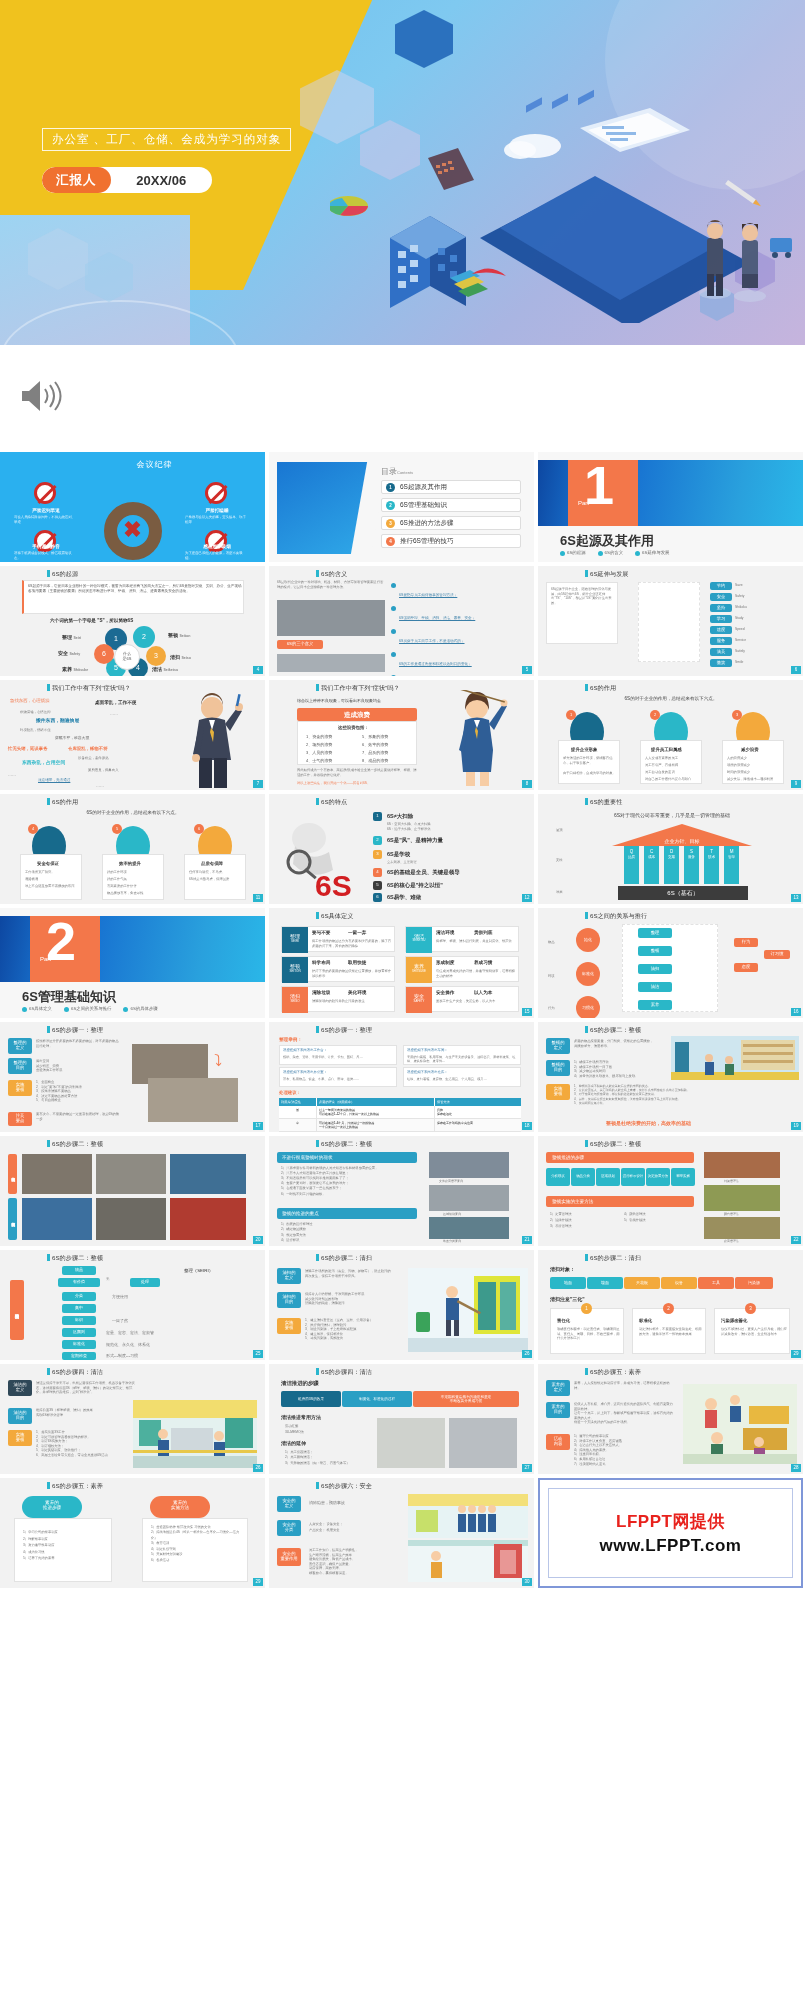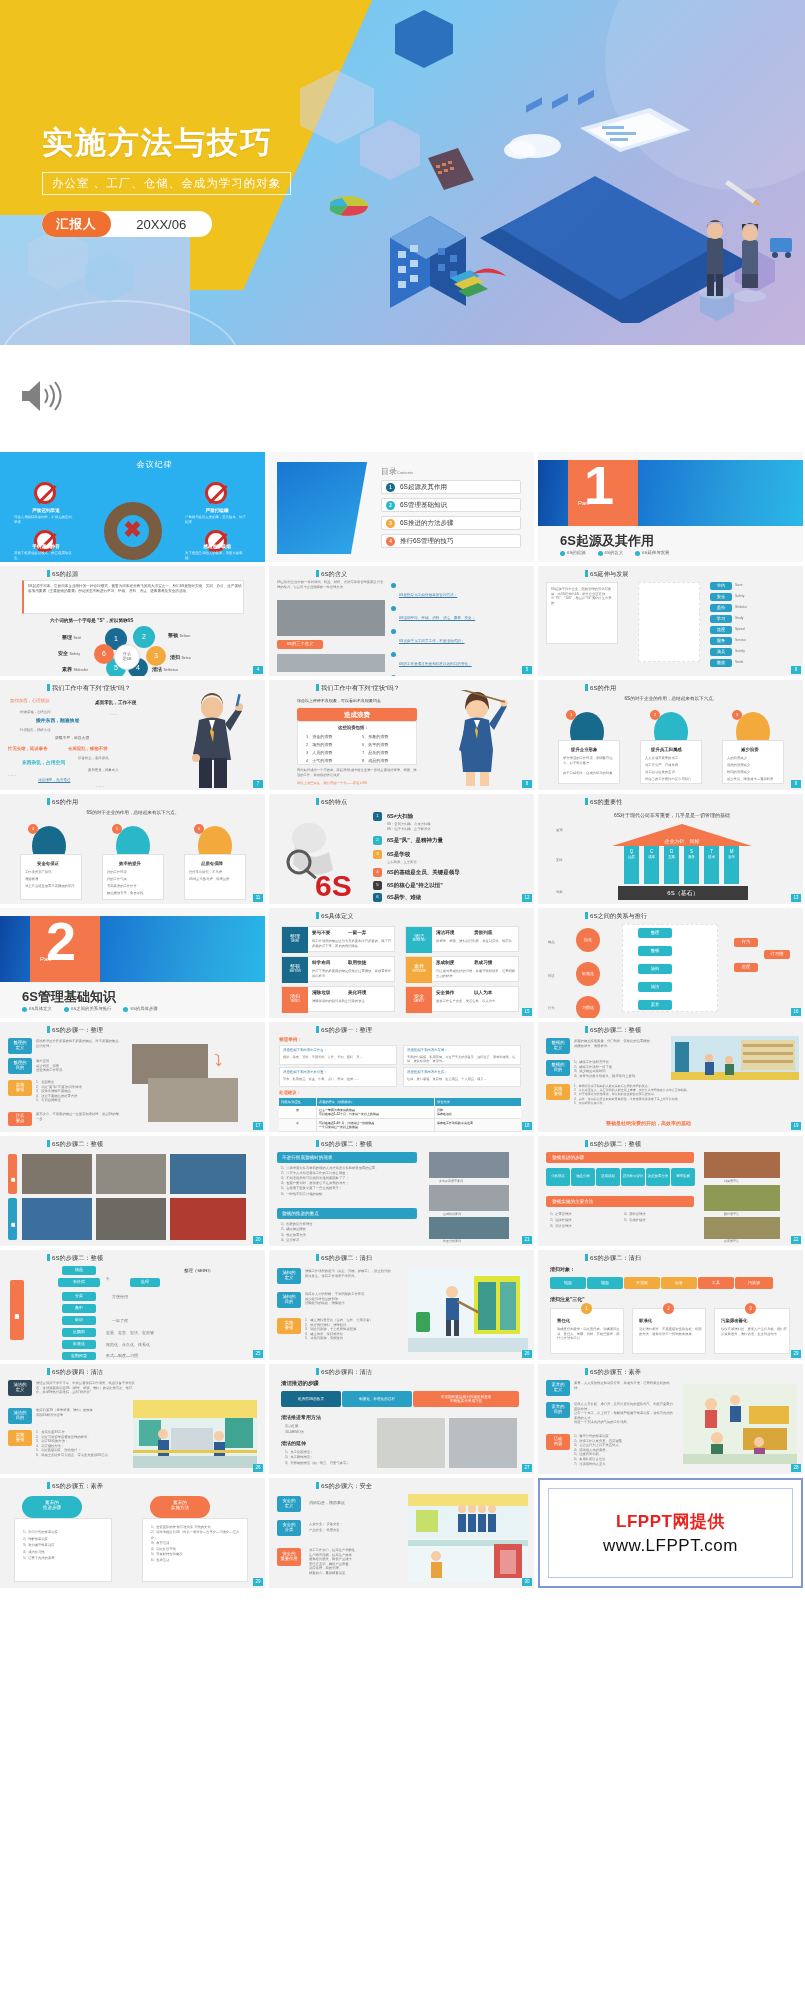--- a/index.html
+++ b/index.html
@@ -45,21 +45,21 @@
   .t-main { font-size:34px; font-weight:bold; color:#fff; display:inline-block; letter-spacing:2px;
             text-shadow:0 1px 2px rgba(0,0,0,.10);}
   .t-sub { font-size:31px; font-weight:bold; color:#fff; letter-spacing:2px; margin-top:2px;
            text-shadow:0 1px 2px rgba(0,0,0,.10);}
   .t-box { margin-top:8px; border:1px solid rgba(255,255,255,.85); display:inline-block;
            padding:3px 9px; font-size:11.5px; color:#fff; letter-spacing:1px; }
   .t-pill { margin-top:16px; display:flex; align-items:center; width:170px; height:26px;
             background:#fff; border-radius:13px; overflow:hidden; }
   .t-pill .a { background:#f0712f; color:#fff; font-size:12.5px; font-weight:bold;
                height:26px; line-height:26px; padding:0 14px; border-radius:13px; letter-spacing:1px;}
-  .t-pill .b { flex:1; text-align:center; font-size:13px; font-weight:normal; color:#333; }
+  .t-pill .b { flex:1; text-align:center; font-size:13px; font-weight:bold; color:#333; }
 
   
   .strip { position:relative; width:805px; height:107px; background:#fff; }
   .spk { position:absolute; left:18px; top:32px; width:44px; height:38px; }
 
   
   .grid { position:absolute; left:0; top:0; width:805px; }
   .srow { display:flex; gap:4px; margin-bottom:4px; }
   .slide { width:265px; height:110px; background:#f2f2f2; position:relative;
            overflow:hidden;padding-left:44px; }
@@ -122,21 +122,21 @@
   .chip { position:absolute; color:#fff; font-size:4.3px; text-align:center; border-radius:2px;
           display:flex; align-items:center; justify-content:center; line-height:1.15;}
   .circ { position:absolute; border-radius:50%; }
   .ctrtxt{ position:absolute; text-align:center; font-size:5px; color:#444; }
 
   
   .s-wm { background:#fff; border:2px solid #7f97d8; }
   .wm-in { position:absolute; left:8px; top:8px; right:8px; bottom:8px; border:1.5px solid #b9c6e8;
            display:flex; flex-direction:column; align-items:center; justify-content:center; }
   .wm1 { font-size:17px; font-weight:bold; color:#e8221d; letter-spacing:.5px; }
-  .wm2 { font-size:17px; font-weight:normal; color:#111; letter-spacing:.5px; margin-top:3px;}
+  .wm2 { font-size:17px; font-weight:bold; color:#111; letter-spacing:.5px; margin-top:3px;}
 </style>
 </head>
 <body>
 
 <div class="hero">
   <div class="hero-ring"></div>
   <div class="hero-yellow"></div>
   <div class="hero-yellow2"></div>
   <div class="hero-ring2"></div>
   <div class="cube c2"></div>
@@ -235,21 +235,20 @@
         </g>
 
       <g transform="translate(398,92) rotate(35)">
           <rect width="34" height="5" fill="#e8e8e8"></rect>
           <path d="M34 0 l8 2.5 l-8 2.5z" fill="#f3a93c"></path>
         </g>
     </g>
   </svg>
 
   <div class="hero-txt">
-    <div class="t-sub">实施方法与技巧</div>
     <div class="t-box">办公室 、工厂、仓储、会成为学习的对象</div>
     <div class="t-pill">
       <div class="a">汇报人</div>
       <div class="b">20XX/06</div>
     </div>
   </div>
 </div>
 
 <div class="strip">
   <svg class="spk" viewBox="0 0 44 38">

